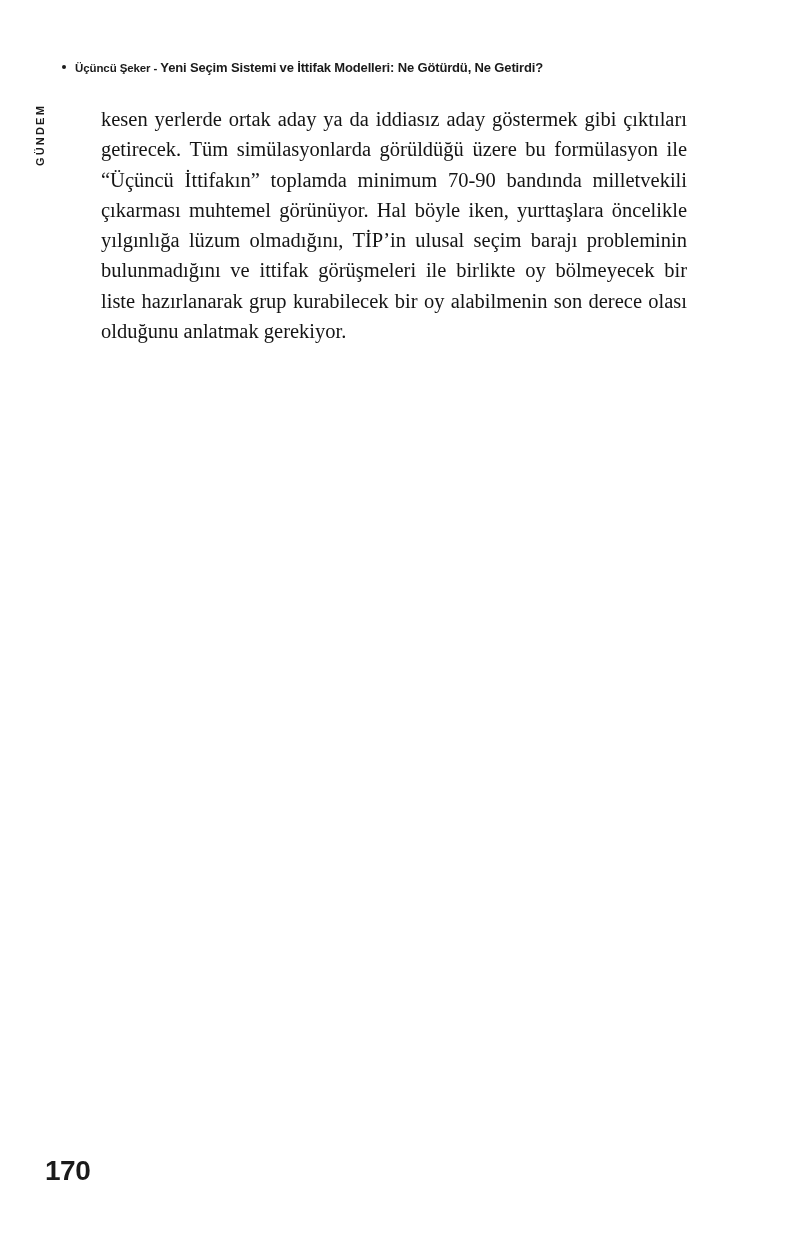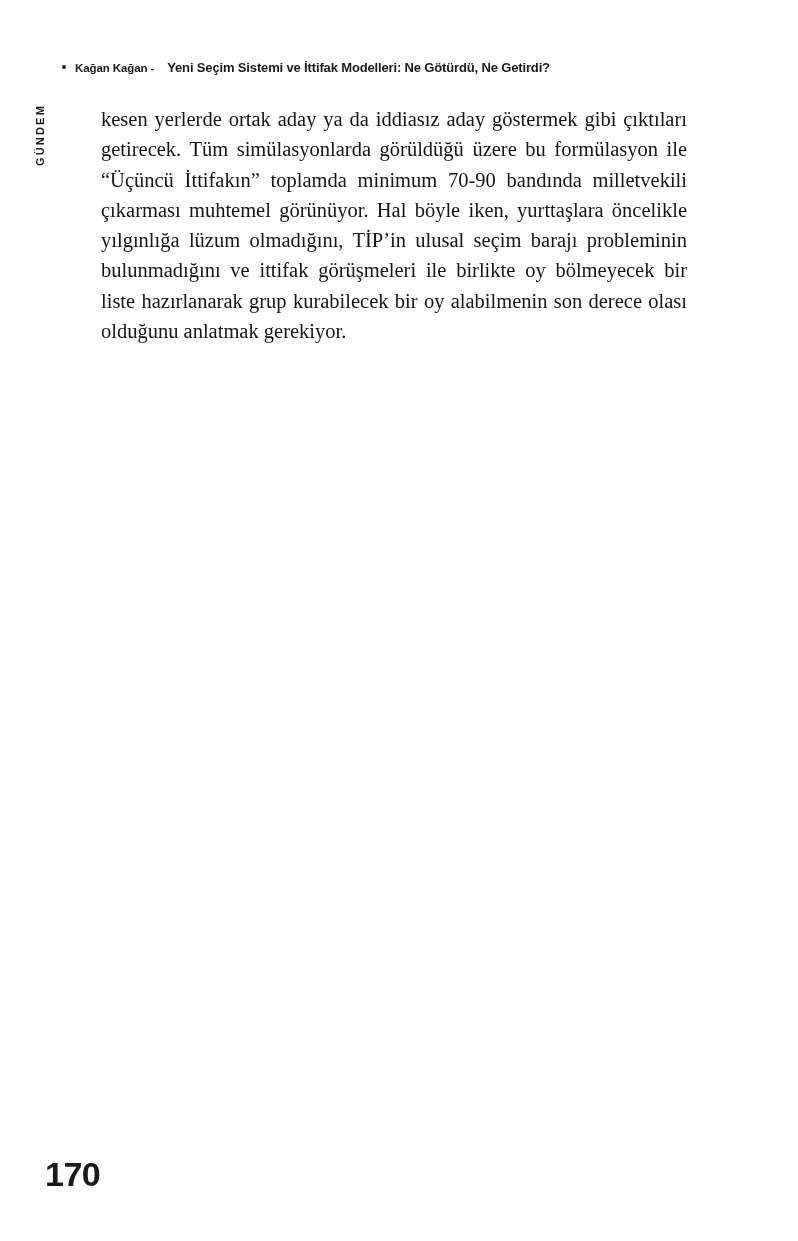--- a/index.html
+++ b/index.html
@@ -55,21 +55,20 @@
     font-weight: 700;
     color: #1a1a1a;
     padding: 0 3px;
   }
   .runhead .title {
     font-family: "Liberation Sans", sans-serif;
     font-size: 13px;
     font-weight: 700;
     letter-spacing: -0.15px;
     color: #1a1a1a;
-    margin-left: 10px;
   }
 
   
   .section-label {
     position: absolute;
     left: 34px;
     top: 104px;
     font-family: "Liberation Sans", sans-serif;
     font-size: 11px;
     font-weight: 700;
@@ -98,34 +97,34 @@
     color: #141414;
     hyphens: none;
   }
 
   
   .folio {
     position: absolute;
     left: 45px;
     top: 1155px;
     font-family: "Liberation Sans", sans-serif;
-    font-size: 34px;
+    font-size: 28px;
     font-weight: 700;
     letter-spacing: -0.5px;
     color: #1a1a1a;
   }
 </style>
 </head>
 <body>
 
 <div class="page">
 
   <div class="runhead">
     <span class="bullet"></span>
-    <span class="author">Kağan Kağan</span>
+    <span class="author">Üçüncü Şeker</span>
     <span class="sep">-</span>
     <span class="title">Yeni Seçim Sistemi ve İttifak Modelleri: Ne Götürdü, Ne Getirdi?</span>
   </div>
 
   <div class="section-label">GÜNDEM</div>
 
   <div class="body-col">
     <p>kesen yerlerde ortak aday ya da iddiasız aday göstermek gibi çıktıları getirecek. Tüm simülasyonlarda görüldüğü üzere bu formülasyon ile “Üçüncü İttifakın” toplamda minimum 70-90 bandında milletvekili çıkarması muhtemel görünüyor. Hal böyle iken, yurttaşlara öncelikle yılgınlığa lüzum olmadığını, TİP’in ulusal seçim barajı probleminin bulunmadığını ve ittifak görüşmeleri ile birlikte oy bölmeyecek bir liste hazırlanarak grup kurabilecek bir oy alabilmenin son derece olası olduğunu anlatmak gerekiyor.</p>
   </div>
 

